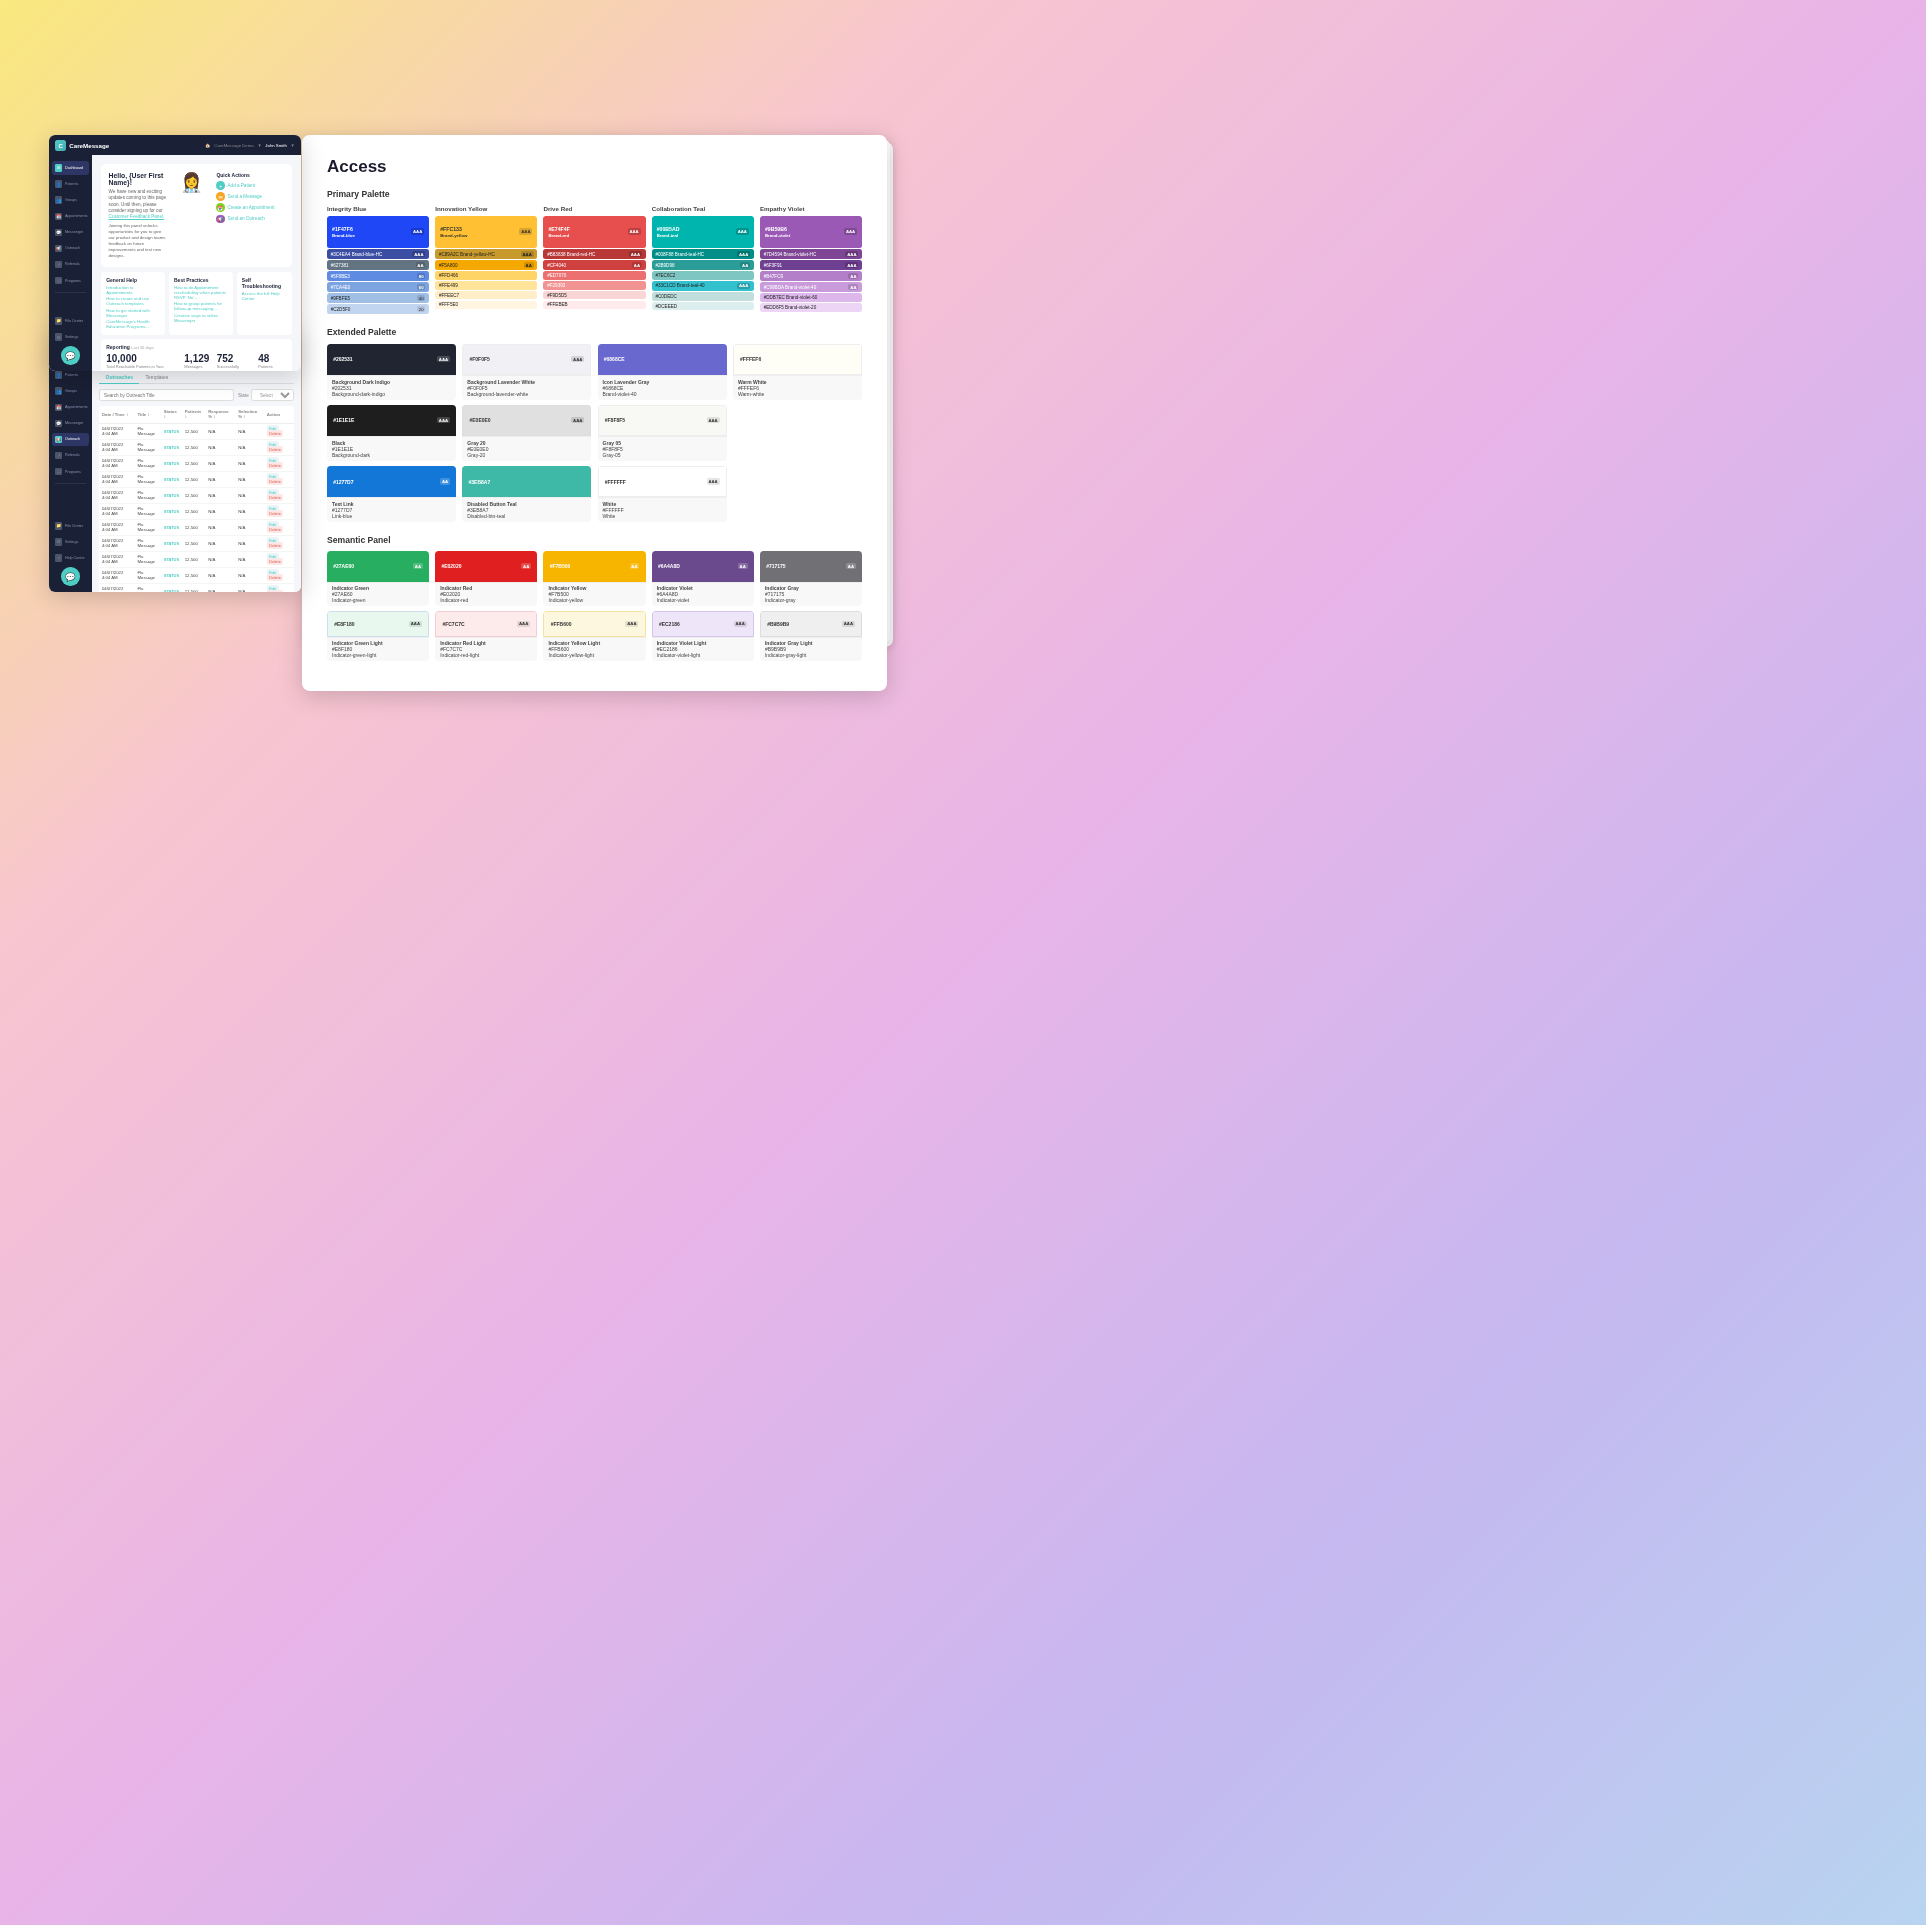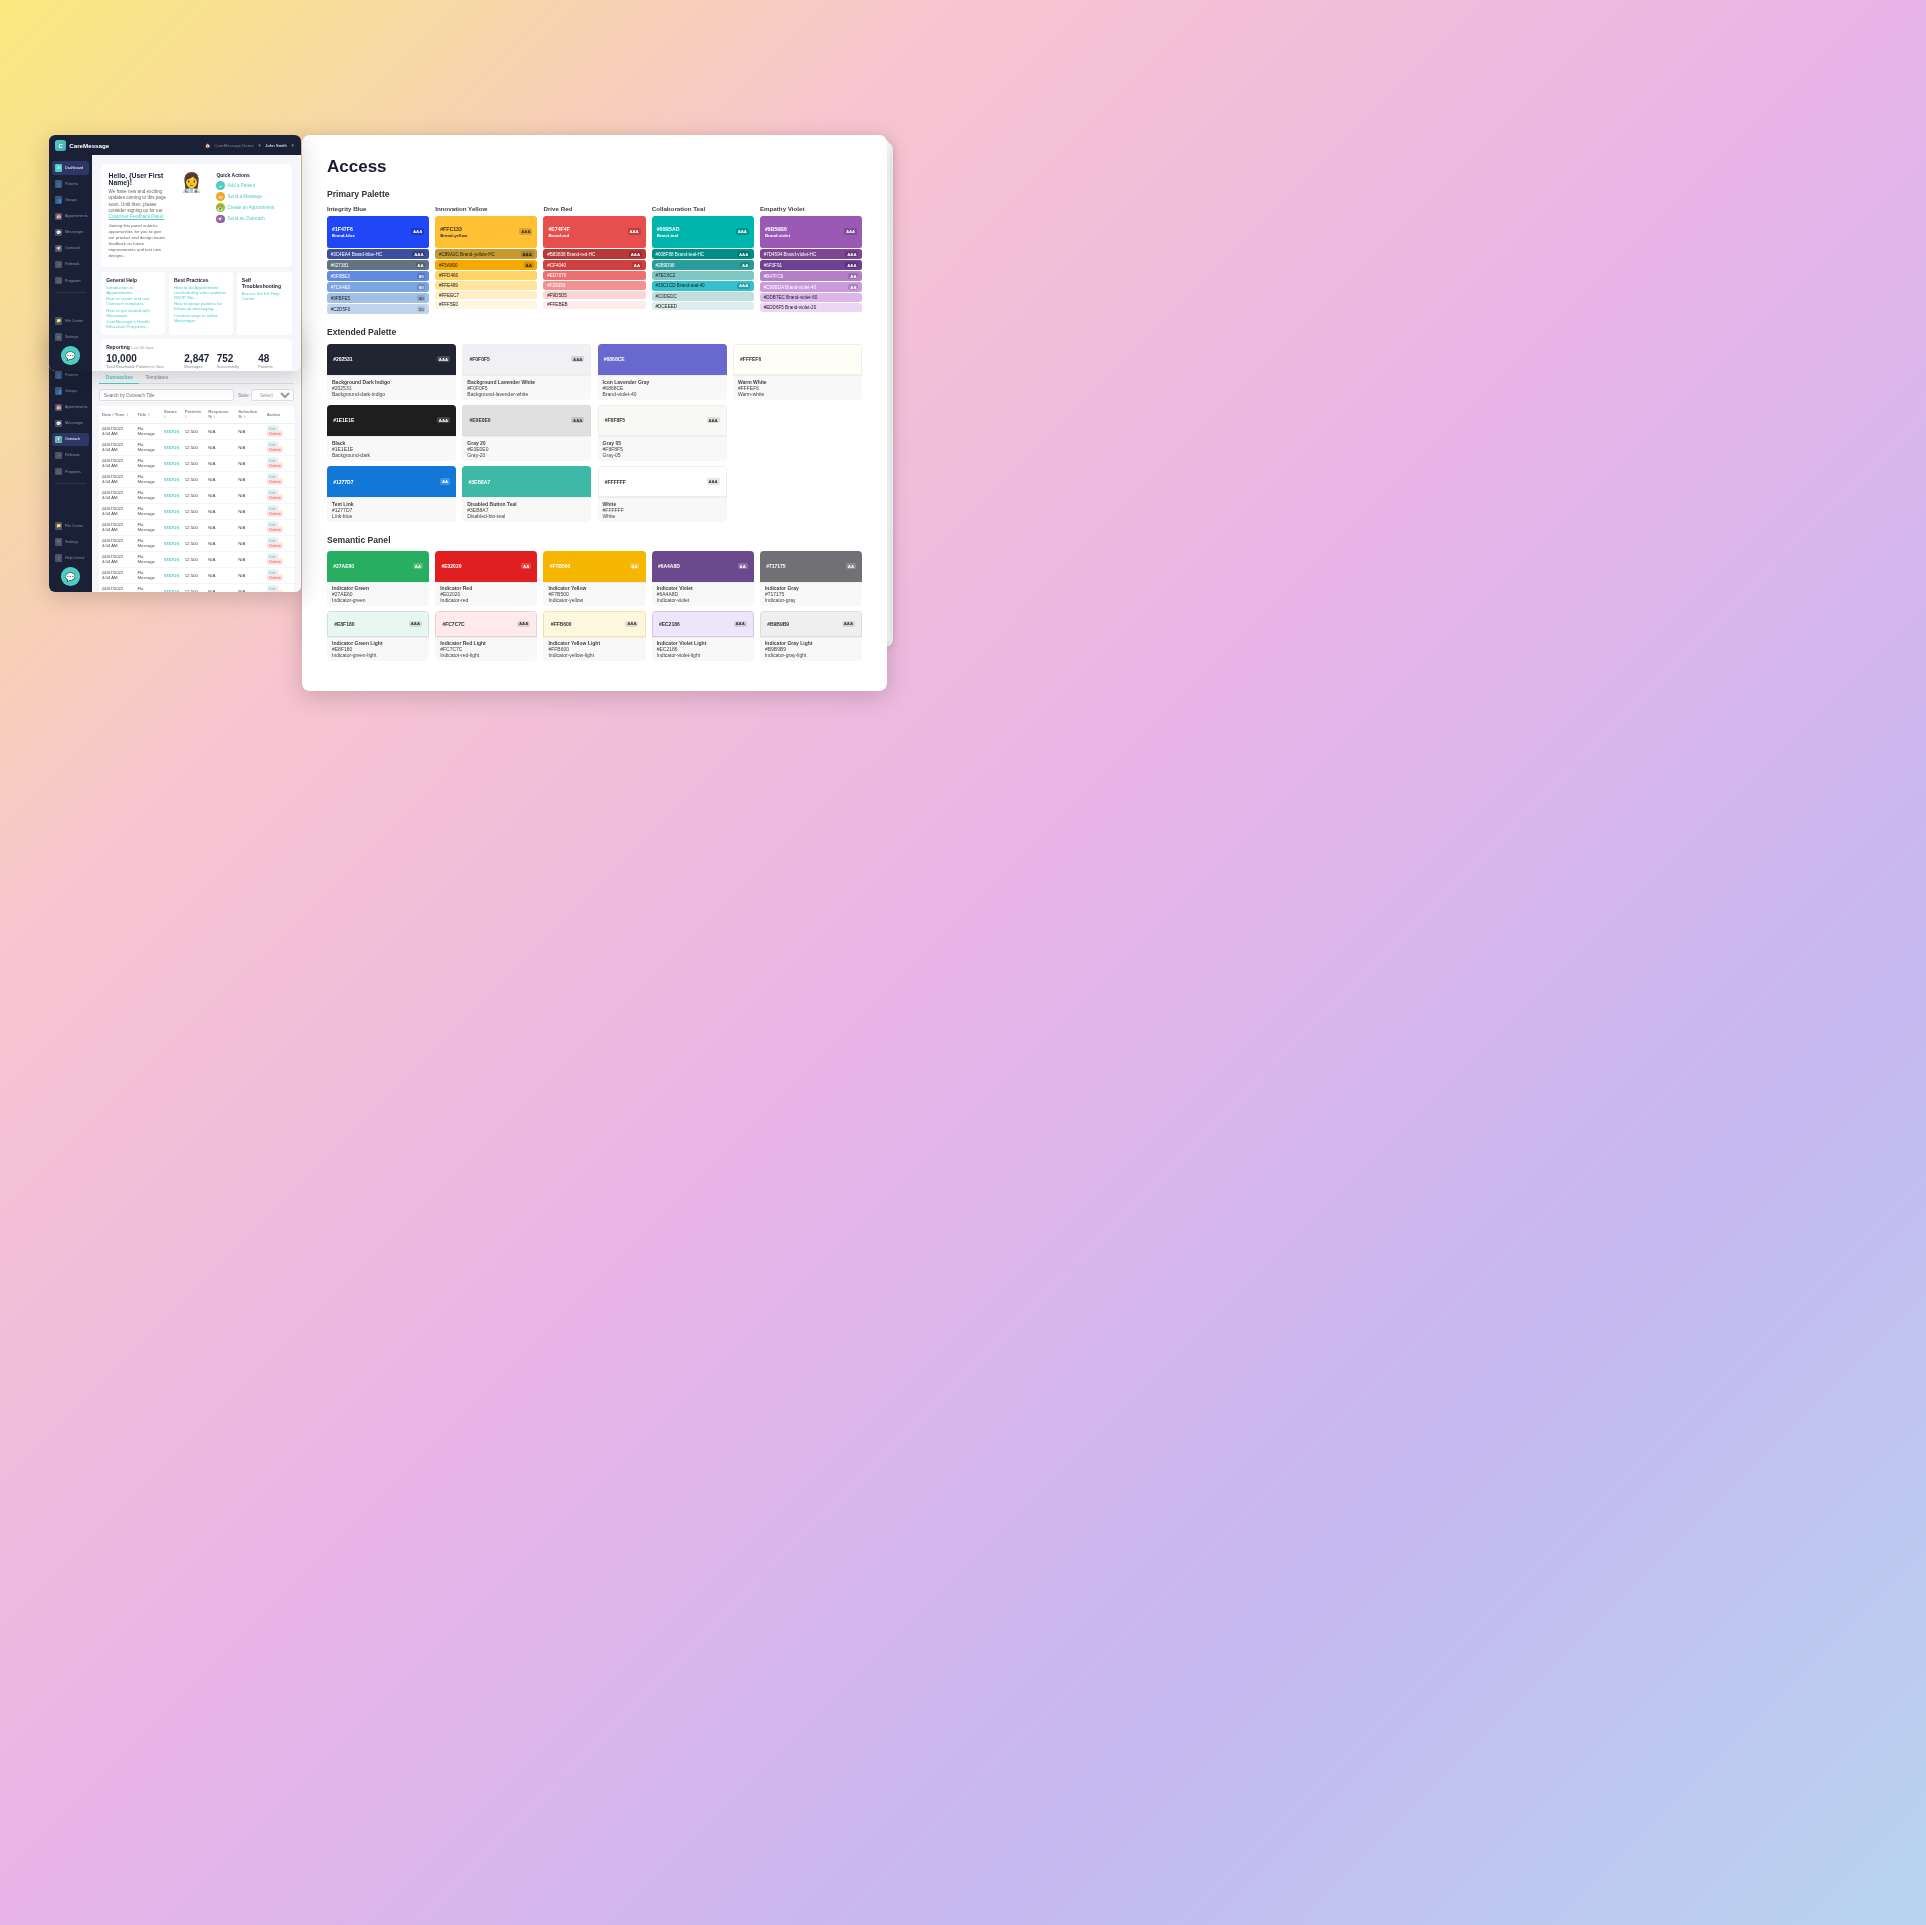--- a/index.html
+++ b/index.html
@@ -1057,21 +1057,21 @@
       </div>
 
       <div class="reporting-box">
         <h4>Reporting <span style="font-size:4px;color:#aaa;font-weight:400;">Last 30 days</span></h4>
         <div class="stats-row">
           <div class="stat-item">
             <div class="stat-num">10,000</div>
             <div class="stat-label">Total Reachable Patients in Your Organization ℹ</div>
           </div>
           <div class="stat-item">
-            <div class="stat-num">2,847</div>
+            <div class="stat-num">1,129</div>
             <div class="stat-label">Messages Sent</div>
           </div>
           <div class="stat-item">
             <div class="stat-num">752</div>
             <div class="stat-label">Successfully Delivered</div>
           </div>
           <div class="stat-item">
             <div class="stat-num">48</div>
             <div class="stat-label">Patients Contacted</div>
           </div>

